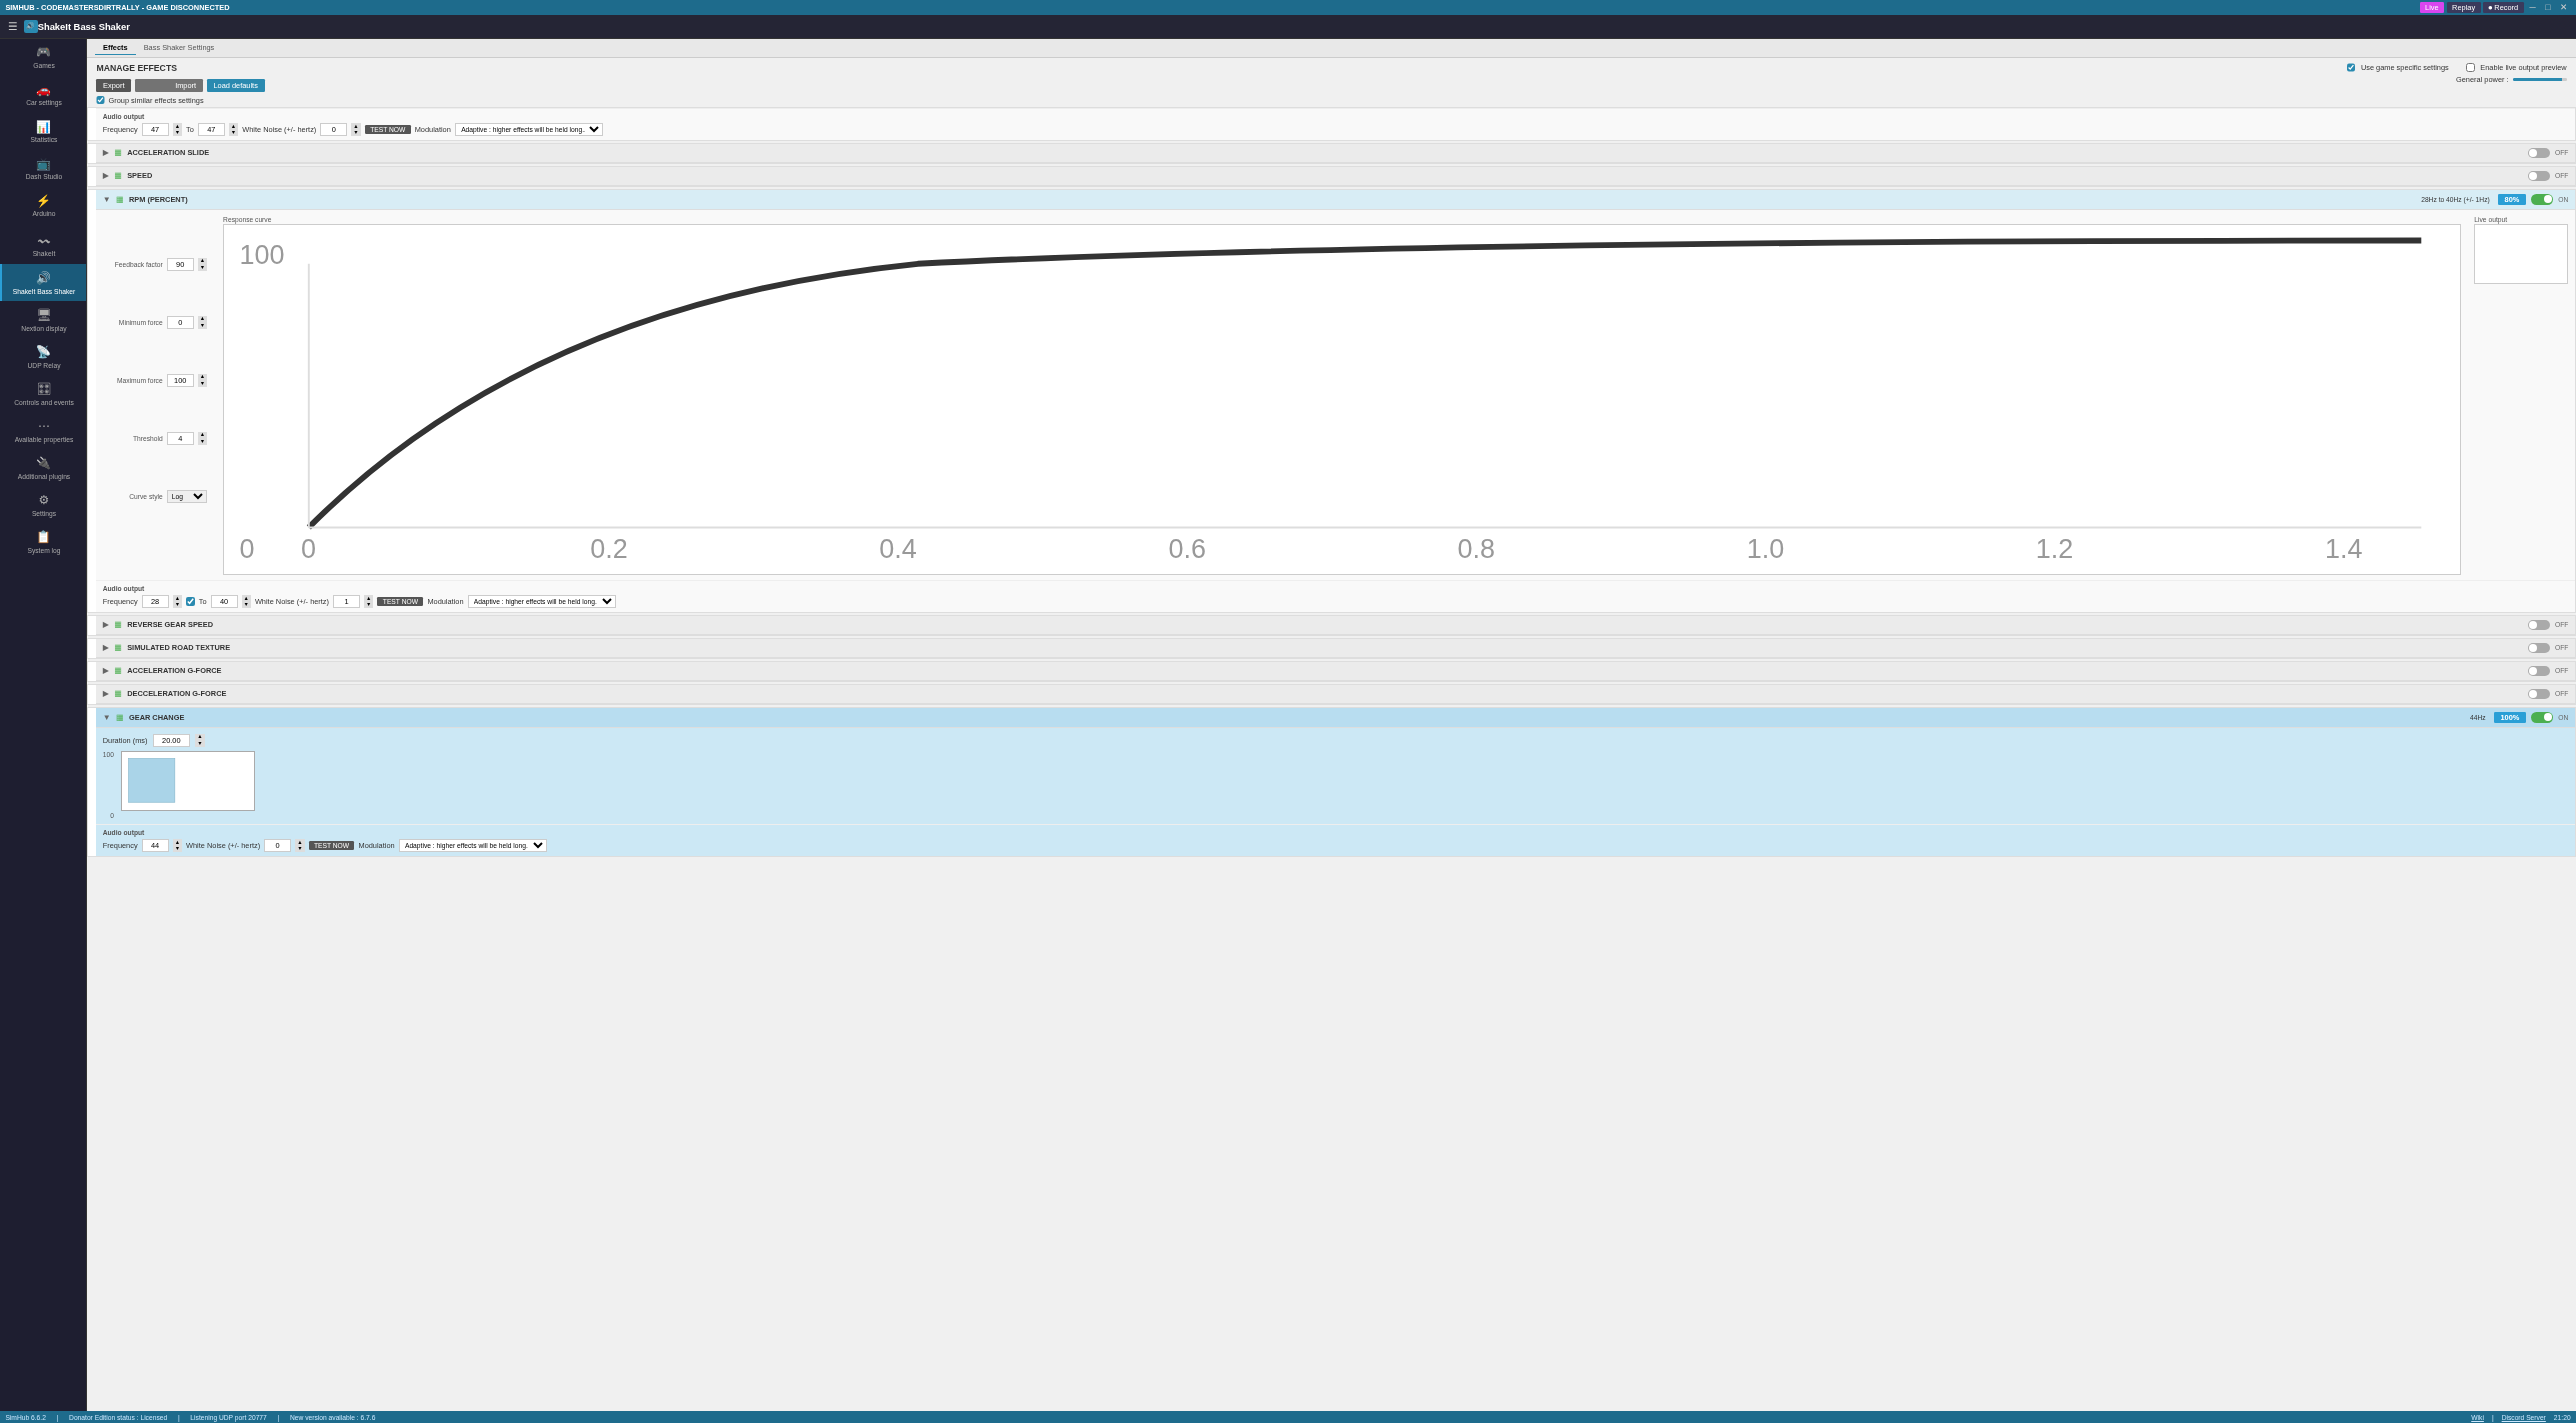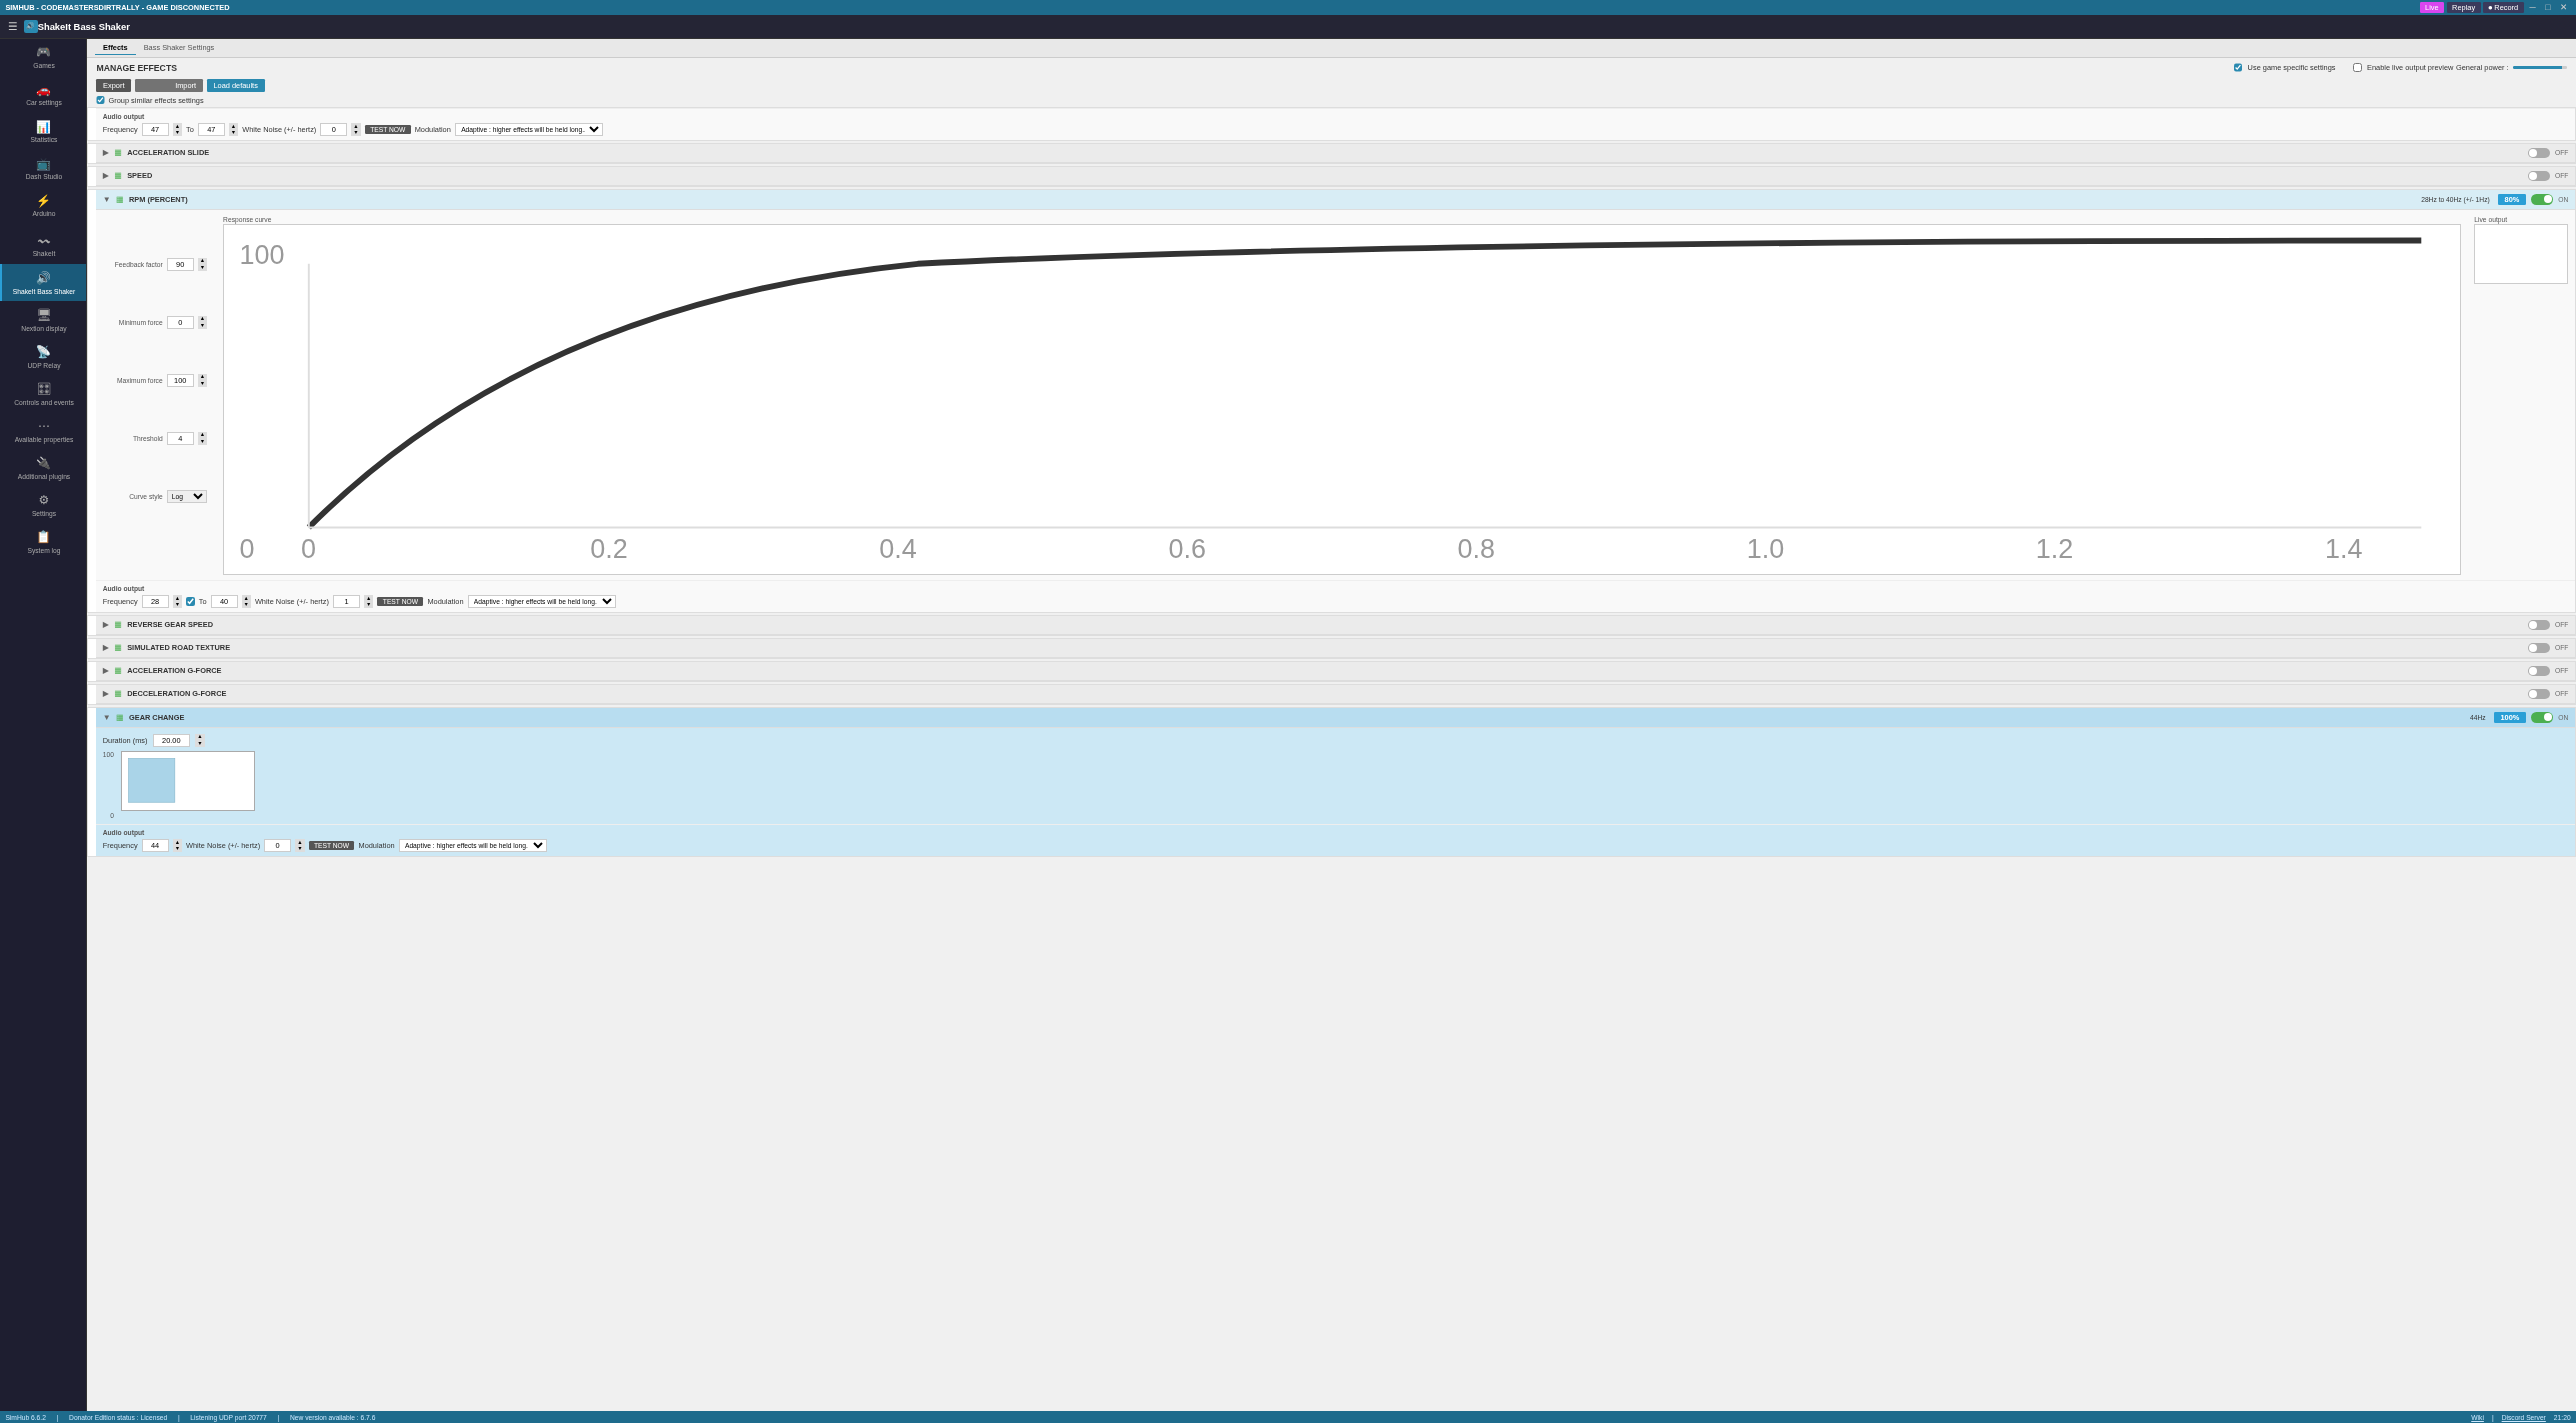--- a/index.html
+++ b/index.html
@@ -344,21 +344,21 @@
         <div class="btn-row">
           <button class="eff-btn export">Export</button>
           <button class="eff-btn import">Import</button>
           <button class="eff-btn load-defaults">Load defaults</button>
         </div>
         <div class="checkbox-row">
           <input type="checkbox" checked="" class="inline-checkbox" style="">
           <span>Group similar effects settings</span>
         </div>
       </div>
-      <div style="display: flex; flex-direction: row; align-items: flex-end; gap: 2.7px; justify-content: center;">
+      <div style="display: flex; flex-direction: column; align-items: flex-end; gap: 2.7px; justify-content: center;">
         <div style="display: flex; align-items: center; gap: 5.4px; font-size: 7.4px; color: #333;">
           <input type="checkbox" checked="" class="inline-checkbox" style="">
           <span>Use game specific settings</span>
           <span style="margin-left: 6.7px;"></span>
           <input type="checkbox" class="inline-checkbox" style="">
           <span>Enable live output preview</span>
         </div>
         <div style="display: flex; align-items: center; gap: 4px; font-size: 7.4px; color: #333;">
           <span>General power :</span>
           <div style="width: 54px; height: 2.7px; background: linear-gradient(to right, #2a8ab0 90%, #ccc 90%); border-radius: 1.3px; cursor: pointer;"></div>

